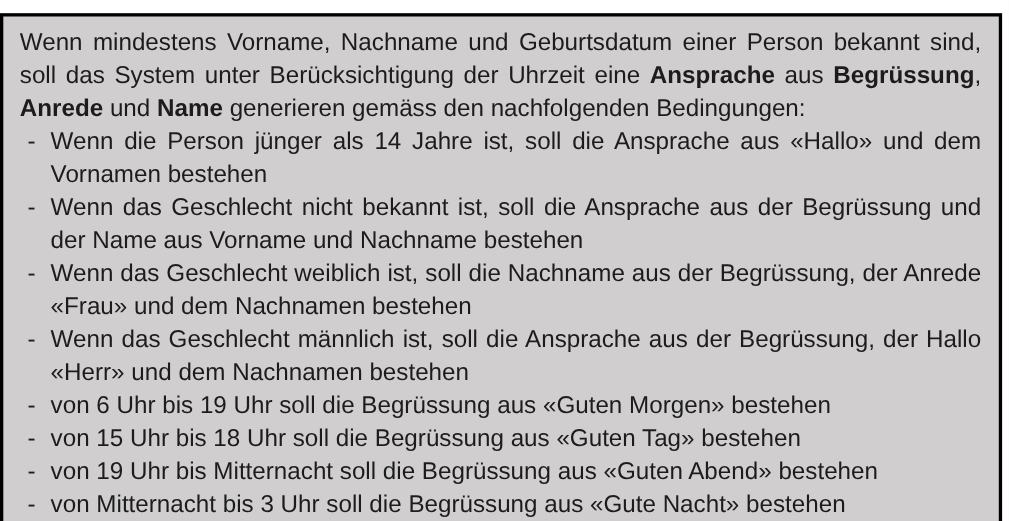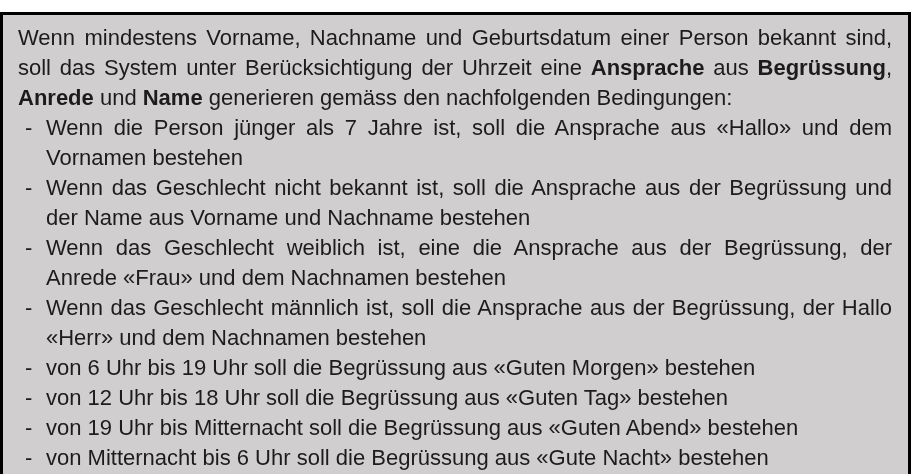--- a/index.html
+++ b/index.html
@@ -56,46 +56,46 @@
 <body>
 
 <div class="canvas">
   <div class="req-box">
 
     <p class="intro"><span>Wenn mindestens Vorname, Nachname und Geburtsdatum einer Person bekannt sind, soll das System unter Berücksichtigung der Uhrzeit eine </span><span class="b">Ansprache</span><span> aus </span><span class="b">Begrüssung</span><span>, </span><span class="b">Anrede</span><span> und </span><span class="b">Name</span><span> generieren gemäss den nachfolgenden Bedingungen:</span></p>
 
     <ul class="rules">
       <li class="rule">
         <span class="dash">-</span>
-        <span class="rule-text">Wenn die Person jünger als 7 Jahre ist, soll die Ansprache aus «Hallo» und dem Vornamen bestehen</span>
+        <span class="rule-text">Wenn die Person jünger als 14 Jahre ist, soll die Ansprache aus «Hallo» und dem Vornamen bestehen</span>
       </li>
       <li class="rule">
         <span class="dash">-</span>
         <span class="rule-text">Wenn das Geschlecht nicht bekannt ist, soll die Ansprache aus der Begrüssung und der Name aus Vorname und Nachname bestehen</span>
       </li>
       <li class="rule">
         <span class="dash">-</span>
-        <span class="rule-text">Wenn das Geschlecht weiblich ist, eine die Ansprache aus der Begrüssung, der Anrede «Frau» und dem Nachnamen bestehen</span>
+        <span class="rule-text">Wenn das Geschlecht weiblich ist, soll die Nachname aus der Begrüssung, der Anrede «Frau» und dem Nachnamen bestehen</span>
       </li>
       <li class="rule">
         <span class="dash">-</span>
         <span class="rule-text">Wenn das Geschlecht männlich ist, soll die Ansprache aus der Begrüssung, der Hallo «Herr» und dem Nachnamen bestehen</span>
       </li>
       <li class="rule">
         <span class="dash">-</span>
         <span class="rule-text">von 6 Uhr bis 19 Uhr soll die Begrüssung aus «Guten Morgen» bestehen</span>
       </li>
       <li class="rule">
         <span class="dash">-</span>
-        <span class="rule-text">von 12 Uhr bis 18 Uhr soll die Begrüssung aus «Guten Tag» bestehen</span>
+        <span class="rule-text">von 15 Uhr bis 18 Uhr soll die Begrüssung aus «Guten Tag» bestehen</span>
       </li>
       <li class="rule">
         <span class="dash">-</span>
         <span class="rule-text">von 19 Uhr bis Mitternacht soll die Begrüssung aus «Guten Abend» bestehen</span>
       </li>
       <li class="rule">
         <span class="dash">-</span>
-        <span class="rule-text">von Mitternacht bis 6 Uhr soll die Begrüssung aus «Gute Nacht» bestehen</span>
+        <span class="rule-text">von Mitternacht bis 3 Uhr soll die Begrüssung aus «Gute Nacht» bestehen</span>
       </li>
     </ul>
 
   </div>
 </div>
 
 </body></html>

